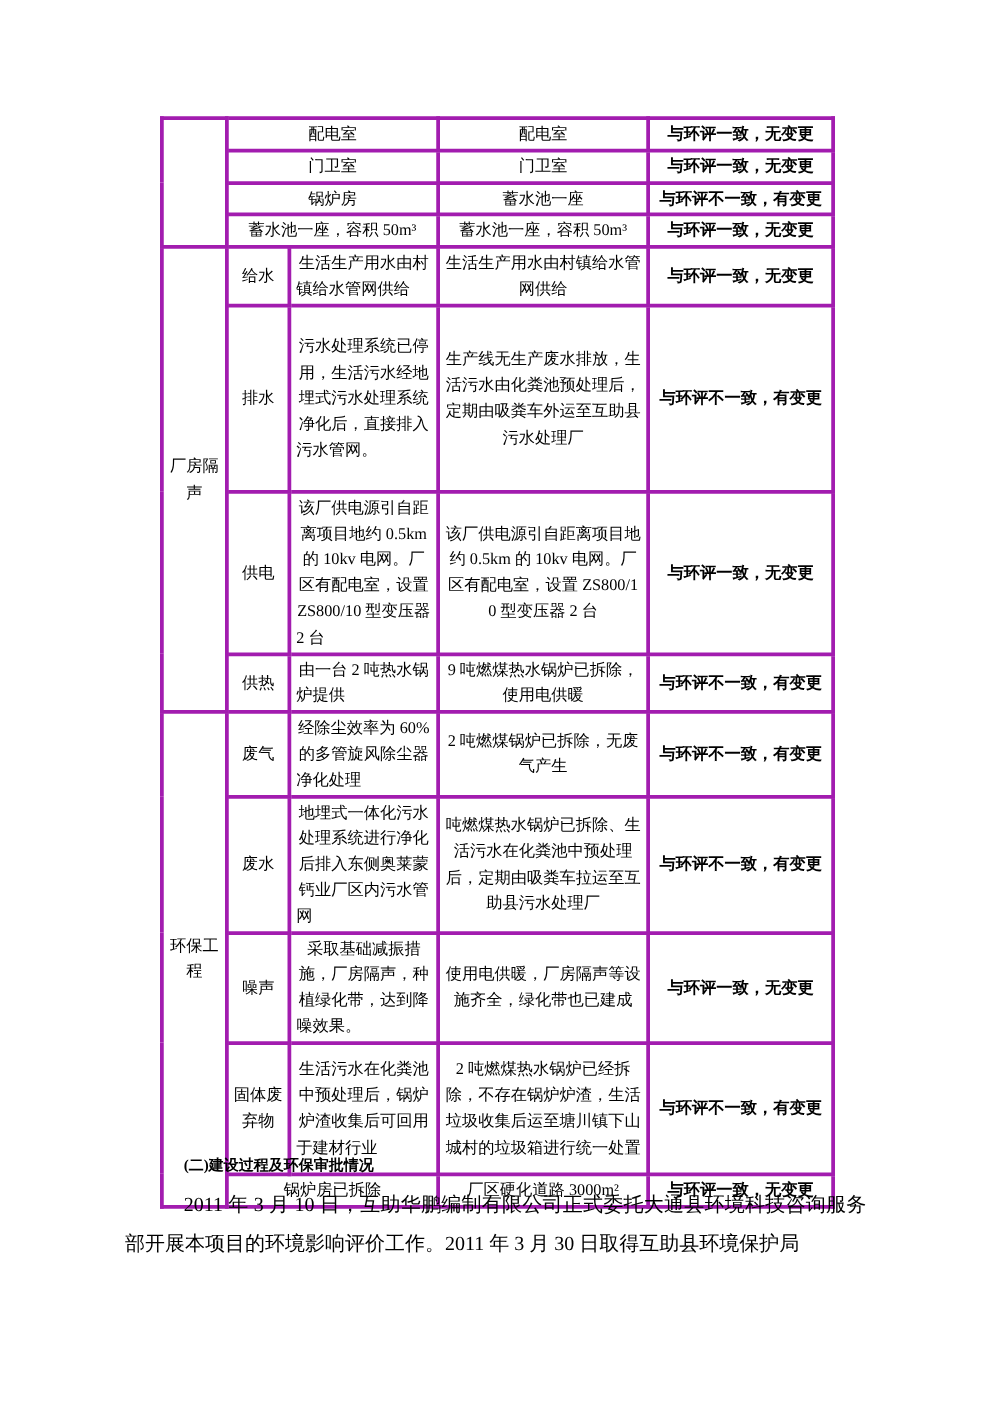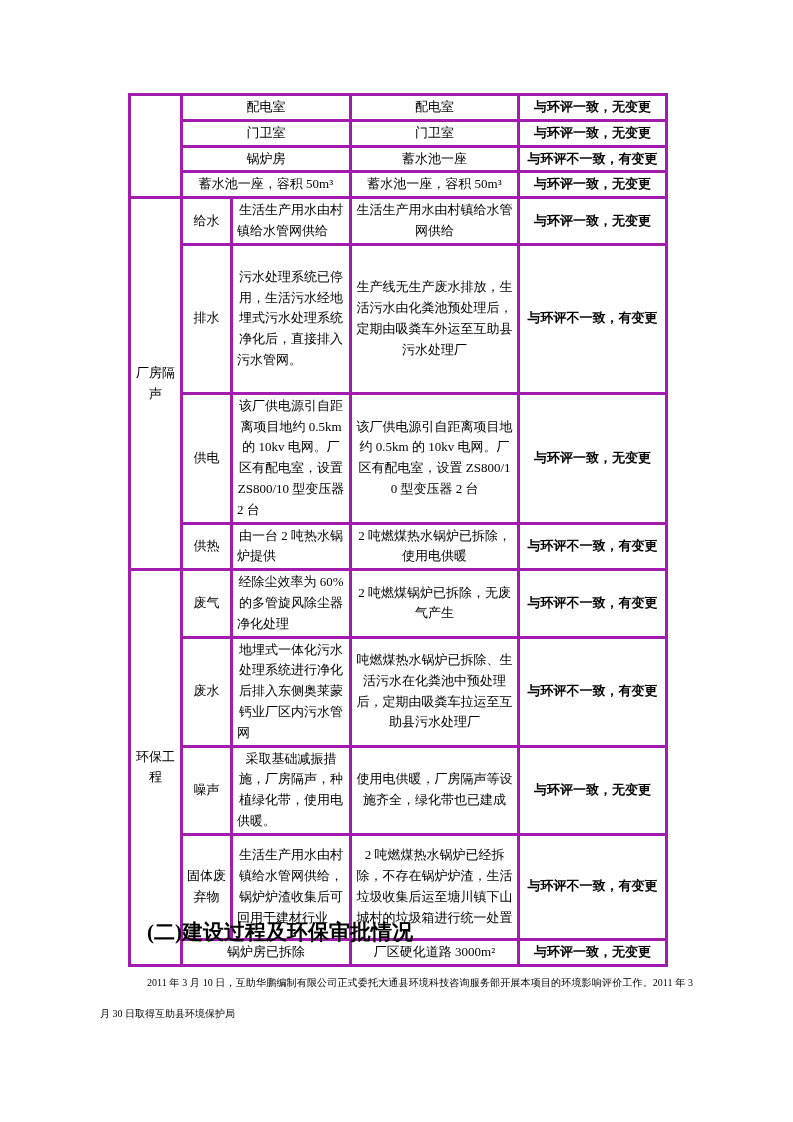--- a/index.html
+++ b/index.html
@@ -33,32 +33,32 @@
   td.c-plan  { text-align: justify; text-align-last: left; padding: 1px 5px; }
   td.c-actual { padding: 1px 9px; }
   td.c-status { padding: 1px 4px; font-weight: bold; }
 
   .below {
     position: absolute;
     left: 100px; top: 917px;
     width: 593px;
   }
   .sec-heading {
-    font-size: 21px;
+    font-size: 12px;
     font-weight: bold;
     line-height: 31px;
     text-indent: 47px;
     white-space: nowrap;
   }
   .body-para {
-    font-size: 10px;
+    font-size: 16px;
     line-height: 31px;
     text-align: justify;
     text-indent: 47px;
-    margin-top: 19px;
+    margin-top: 1px;
   }
 </style>
 </head>
 <body>
 
 <div class="page">
 
   <table class="cmp">
     <colgroup>
       <col style="width:52px">
@@ -105,46 +105,46 @@
       </tr>
       <tr style="height:120px">
         <td class="c-sub">供电</td>
         <td class="c-plan">该厂供电源引自距离项目地约 0.5km 的 10kv 电网。厂区有配电室，设置 ZS800/10 型变压器 2 台</td>
         <td class="c-actual">该厂供电源引自距离项目地约 0.5km 的 10kv 电网。厂区有配电室，设置 ZS800/10 型变压器 2 台</td>
         <td class="c-status">与环评一致，无变更</td>
       </tr>
       <tr style="height:45px">
         <td class="c-sub">供热</td>
         <td class="c-plan">由一台 2 吨热水锅炉提供</td>
-        <td class="c-actual">2 吨燃煤热水锅炉已拆除，使用电供暖</td>
+        <td class="c-actual">9 吨燃煤热水锅炉已拆除，使用电供暖</td>
         <td class="c-status">与环评不一致，有变更</td>
       </tr>
 
       <tr style="height:55px">
         <td rowspan="5" class="c-group">环保工程</td>
         <td class="c-sub">废气</td>
         <td class="c-plan">经除尘效率为 60%的多管旋风除尘器净化处理</td>
         <td class="c-actual">2 吨燃煤锅炉已拆除，无废气产生</td>
         <td class="c-status">与环评不一致，有变更</td>
       </tr>
       <tr style="height:109px">
         <td class="c-sub">废水</td>
         <td class="c-plan">地埋式一体化污水处理系统进行净化后排入东侧奥莱蒙钙业厂区内污水管网</td>
         <td class="c-actual">吨燃煤热水锅炉已拆除、生活污水在化粪池中预处理后，定期由吸粪车拉运至互助县污水处理厂</td>
         <td class="c-status">与环评不一致，有变更</td>
       </tr>
       <tr style="height:69px">
         <td class="c-sub">噪声</td>
-        <td class="c-plan">采取基础减振措施，厂房隔声，种植绿化带，使用电供暖。</td>
+        <td class="c-plan">采取基础减振措施，厂房隔声，种植绿化带，达到降噪效果。</td>
         <td class="c-actual">使用电供暖，厂房隔声等设施齐全，绿化带也已建成</td>
         <td class="c-status">与环评一致，无变更</td>
       </tr>
       <tr style="height:105px">
         <td class="c-sub">固体废弃物</td>
-        <td class="c-plan">生活生产用水由村镇给水管网供给，锅炉炉渣收集后可回用于建材行业</td>
+        <td class="c-plan">生活污水在化粪池中预处理后，锅炉炉渣收集后可回用于建材行业</td>
         <td class="c-actual">2 吨燃煤热水锅炉已经拆除，不存在锅炉炉渣，生活垃圾收集后运至塘川镇下山城村的垃圾箱进行统一处置</td>
         <td class="c-status">与环评不一致，有变更</td>
       </tr>
       <tr style="height:22px">
         <td colspan="2">锅炉房已拆除</td>
         <td class="c-actual">厂区硬化道路 3000m²</td>
         <td class="c-status">与环评一致，无变更</td>
       </tr>
     </tbody>
   </table>

